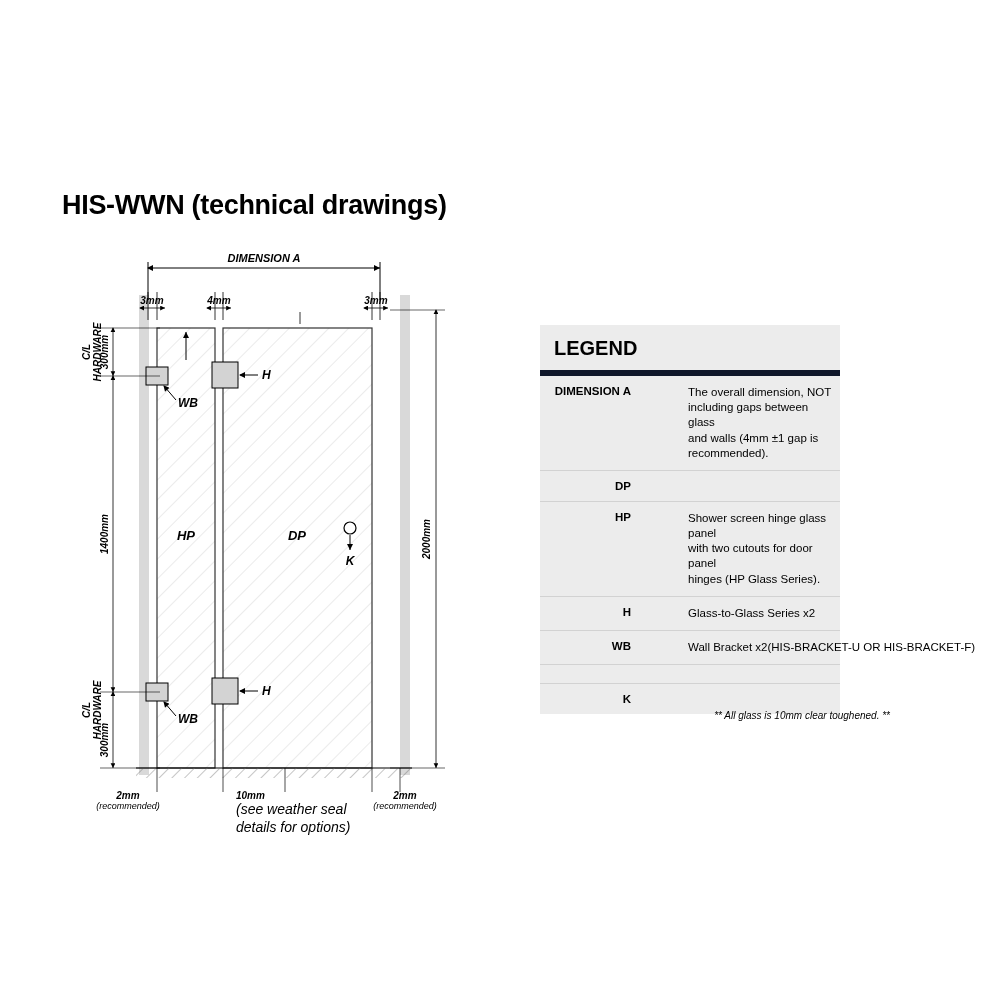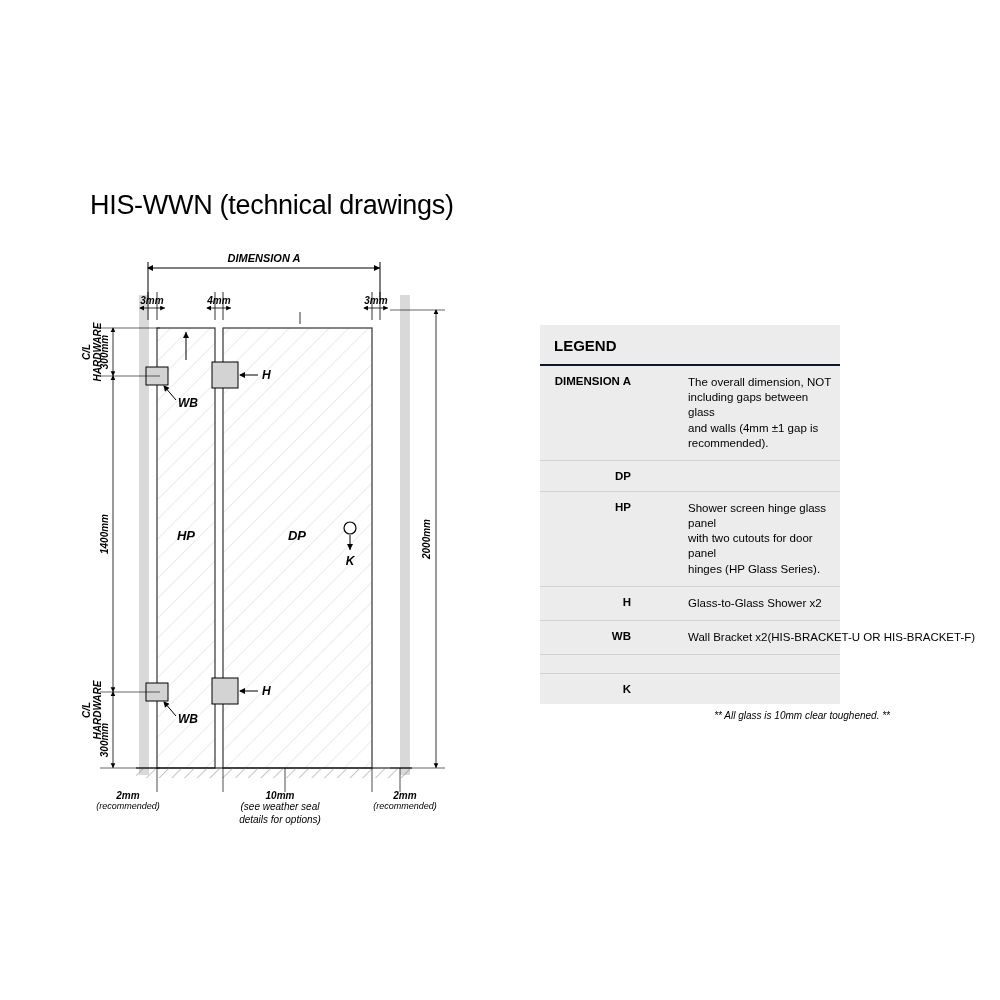--- a/index.html
+++ b/index.html
@@ -15,23 +15,22 @@
     color: #000000;
     overflow: hidden;
   }
 
   
   #title {
     position: absolute;
     left: 62px;
     top: 190px;
     font-size: 27px;
-    font-weight: normal;
+    font-weight: bold;
     letter-spacing: -0.3px;
-    margin-left: 28px;
   }
 
   
   #drawing {
     position: absolute;
     left: 60px;
     top: 240px;
     width: 420px;
     height: 600px;
   }
@@ -70,23 +69,23 @@
   #legend {
     position: absolute;
     left: 540px;
     top: 325px;
     width: 300px;
     background: #ececec;
     font-size: 11px;
   }
   #legend .legend-title {
     padding: 12px 0 10px 14px;
-    font-size: 15px;
-    font-weight: bold;
-    border-bottom: 2px solid #0f172a;
+    font-size: 20px;
+    font-weight: bold;
+    border-bottom: 6px solid #0f172a;
   }
   .legend-row {
     display: flex;
     border-bottom: 1px solid #d2d2d2;
     min-height: 26px;
   }
   .legend-row:last-child { border-bottom: none; }
   .legend-key {
     width: 100px;
     flex: 0 0 100px;
@@ -227,23 +226,23 @@
   <line x1="312" y1="528" x2="312" y2="552" stroke="#000" stroke-width="0.7"></line>
   <line x1="340" y1="528" x2="340" y2="552" stroke="#000" stroke-width="0.7"></line>
 </svg>
 </div>
 
 <div style="position:absolute;left:60px;top:790px;width:420px;">
   <div style="position:absolute;left:28px;top:0;text-align:center;width:80px;">
     <div class="dimtext-sm" style="font-style:italic;font-weight:bold;font-size:10px;">2mm</div>
     <div style="font-style:italic;font-size:9px;white-space:pre-line;">(recommended)</div>
   </div>
-  <div style="position:absolute;left:160px;top:0;text-align:center;width:120px;">
+  <div style="position:absolute;left:176px;top:0;width:120px;">
     <div style="font-style:italic;font-weight:bold;font-size:10px;">10mm</div>
-    <div style="font-style:italic;font-size:10px;white-space:pre-line;line-height:1.25;">(see weather seal
+    <div style="font-style:italic;font-size:14px;white-space:pre-line;line-height:1.25;">(see weather seal
 details for options)</div>
   </div>
   <div style="position:absolute;left:300px;top:0;text-align:center;width:90px;">
     <div style="font-style:italic;font-weight:bold;font-size:10px;">2mm</div>
     <div style="font-style:italic;font-size:9px;white-space:pre-line;">(recommended)</div>
   </div>
 </div>
 
 <div id="legend">
   <div class="legend-title">LEGEND</div>
@@ -262,21 +261,21 @@
 
   <div class="legend-row">
     <div class="legend-key">HP</div>
     <div class="legend-val">Shower screen hinge glass panel
 with two cutouts for door panel
 hinges (HP Glass Series).</div>
   </div>
 
   <div class="legend-row">
     <div class="legend-key">H</div>
-    <div class="legend-val">Glass-to-Glass Shower x2</div>
+    <div class="legend-val">Glass-to-Glass Series x2</div>
   </div>
 
   <div class="legend-row">
     <div class="legend-key">WB</div>
     <div class="legend-val wide">Wall Bracket x2(HIS-BRACKET-U OR HIS-BRACKET-F)</div>
   </div>
 
   <div class="legend-row spacer">
     <div class="legend-key"></div>
     <div class="legend-val"></div>

